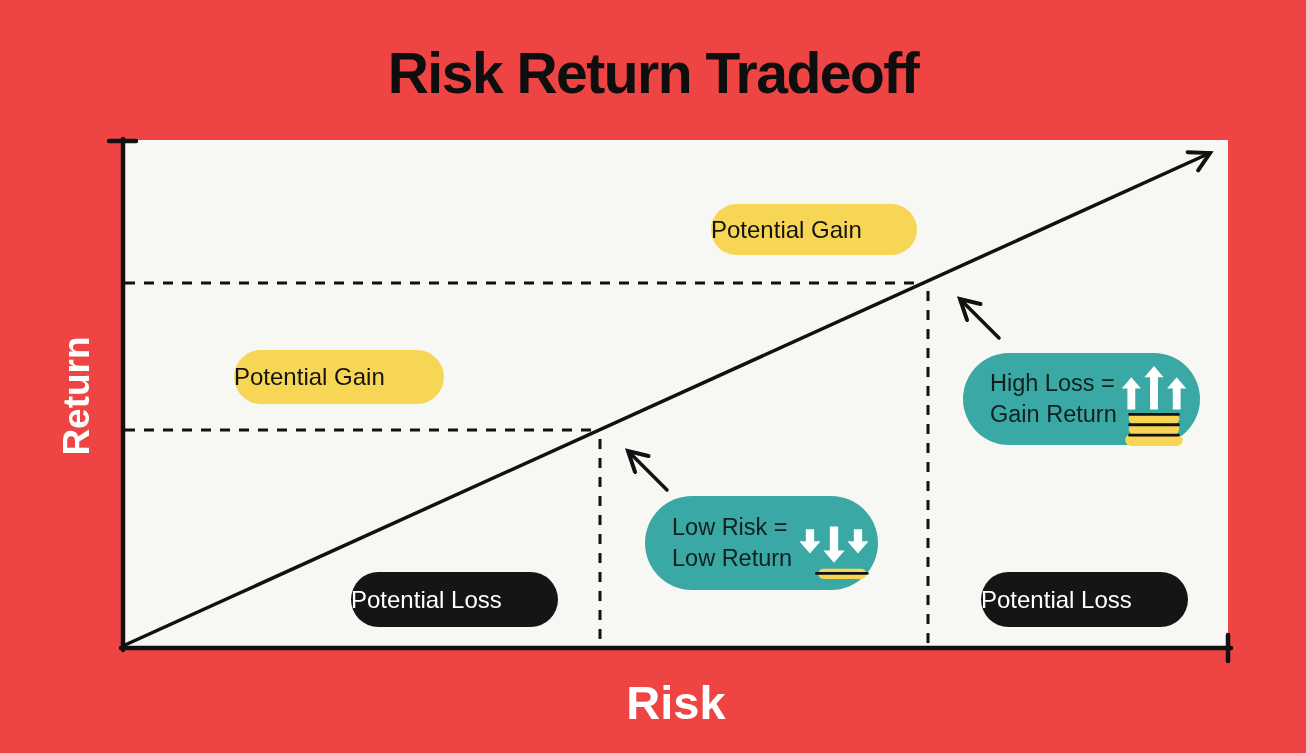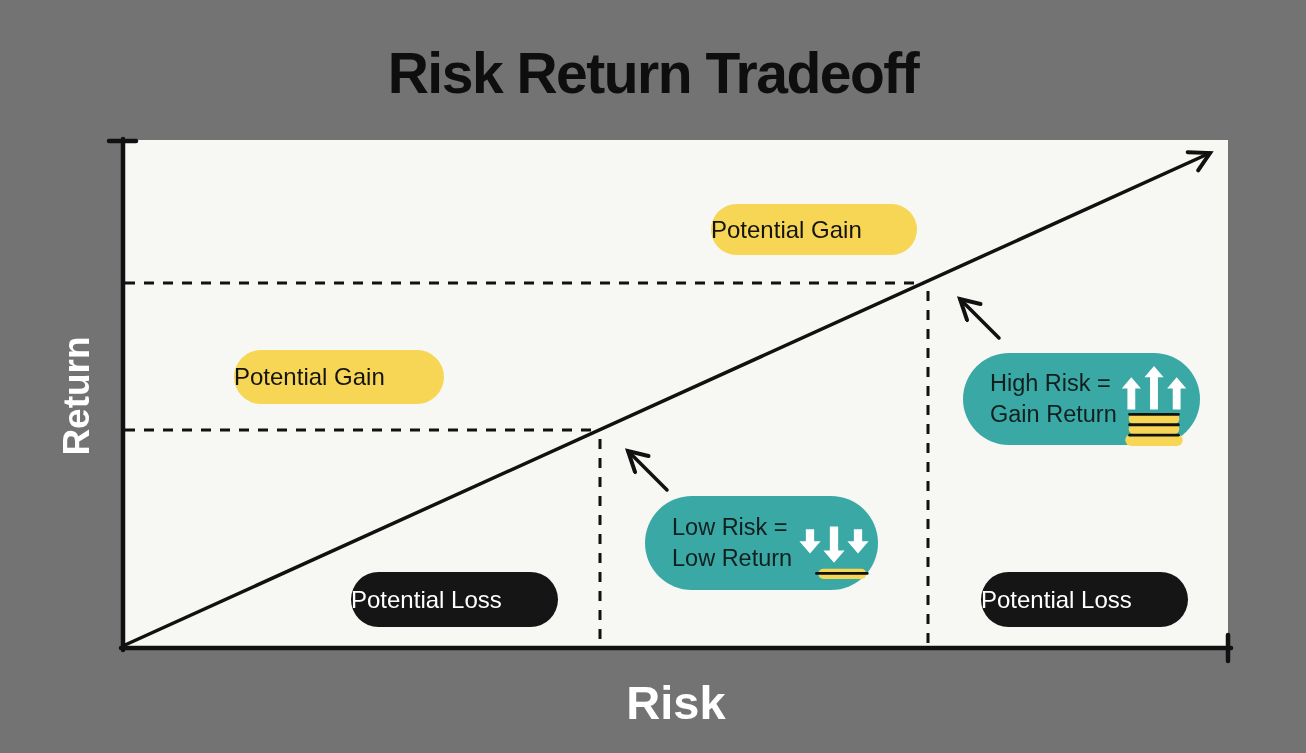--- a/index.html
+++ b/index.html
@@ -1,19 +1,19 @@
 <!DOCTYPE html>
 <html><head>
 <meta charset="utf-8">
 <style>
   * { margin:0; padding:0; box-sizing:border-box; }
   html,body { width:1306px; height:753px; }
   .canvas {
     position:relative; width:1306px; height:753px;
-    background:#737373; overflow:hidden;
+    background:#ef4444; overflow:hidden;
     font-family:"Liberation Sans", sans-serif;
   }
   .title {
     position:absolute; top:40px; left:0; width:100%;
     text-align:center; font-size:57px; font-weight:900;
     letter-spacing:-1.5px; color:#0e0e0e;
   }
   .plot {
     position:absolute; left:123px; top:140px; width:1105px; height:508px;
     background:#F7F7F4;
@@ -104,21 +104,21 @@
       <path d="M8.5 4 h9 v13 h7 L13 30.5 L1.5 17 h7 z" fill="#ffffff"></path>
       <path d="M34.5 1 h9 v26 h7 L39 40.5 L27.5 27 h7 z" fill="#ffffff"></path>
       <path d="M60.5 4 h9 v13 h7 L65 30.5 L53.5 17 h7 z" fill="#ffffff"></path>
       <rect x="22" y="47" width="52" height="11" rx="5.5" fill="#F6D654"></rect>
       <path d="M20 52 H75" stroke="#111111" stroke-width="3" stroke-linecap="round"></path>
     </svg>
   </div>
 
   <div class="pill teal" id="pill-high-risk">
     <span>
-      <span>High Risk =</span><br>
+      <span>High Loss =</span><br>
       <span>Gain Return</span>
     </span>
     <svg class="icon" viewBox="0 0 78 96">
       <path d="M2 28 L13 15 L24 28 h-6.5 v24 h-9 v-24 z" fill="#ffffff"></path>
       <path d="M28 15 L39 2 L50 15 h-6.5 v37 h-9 v-37 z" fill="#ffffff"></path>
       <path d="M54 28 L65 15 L76 28 h-6.5 v24 h-9 v-24 z" fill="#ffffff"></path>
       <rect x="10" y="56" width="58" height="13" rx="6.5" fill="#F6D654"></rect>
       <rect x="10" y="68" width="58" height="13" rx="6.5" fill="#F6D654"></rect>
       <rect x="6" y="80" width="66" height="14" rx="7" fill="#F6D654"></rect>
       <path d="M11 57.5 H67" stroke="#111111" stroke-width="3.2" stroke-linecap="round"></path>

